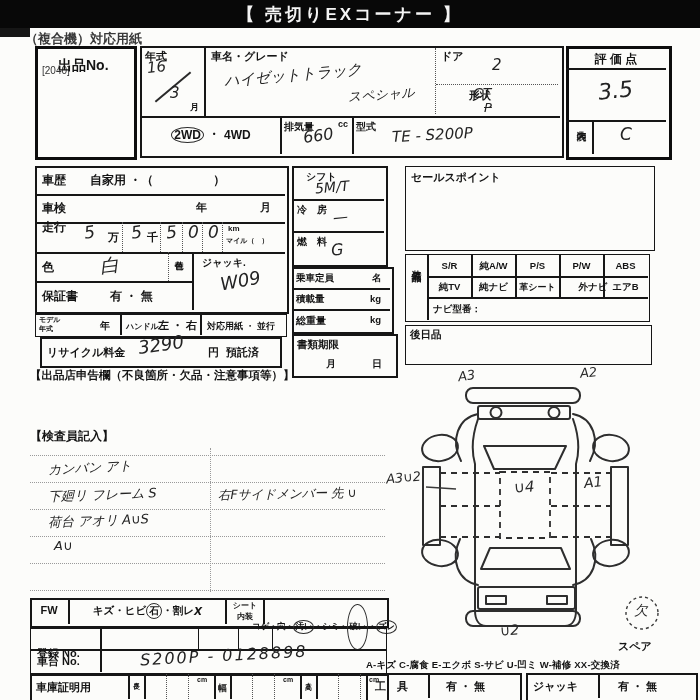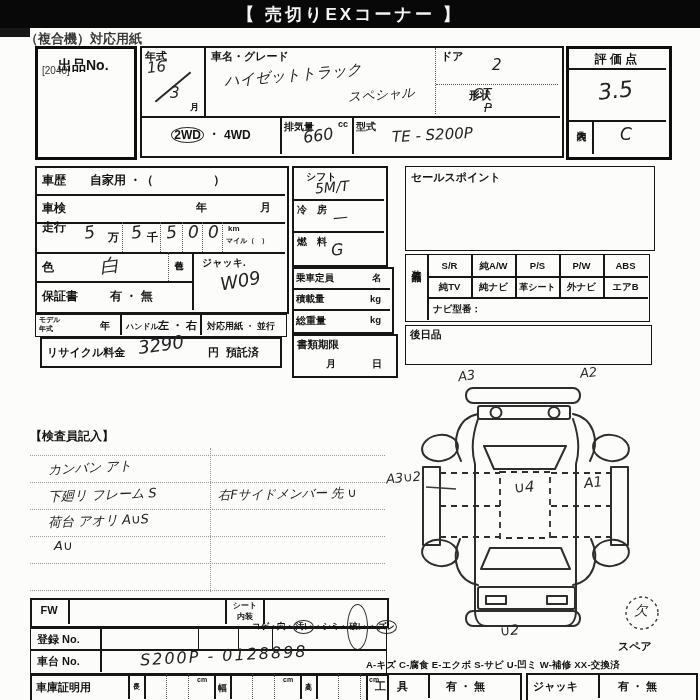--- a/index.html
+++ b/index.html
@@ -159,20 +159,21 @@
   <span class="lbl" style="left:100px;top:319px;font-size:10px;">年</span>
   <span class="lbl" style="left:126px;top:321px;font-size:8px;">ハンドル</span>
   <span class="lbl" style="left:158px;top:318px;font-size:11px;">左 ・ 右</span>
   <span class="lbl" style="left:207px;top:320px;font-size:9px;">対応用紙 ・ 並行</span>
 
   <div class="bx" style="left:40px;top:337px;width:238px;height:27px;"></div>
   <span class="lbl" style="left:47px;top:345px;font-size:11px;">リサイクル料金</span>
   <span class="hw" style="left:138px;top:334px;font-size:18px;transform:rotate(-8deg);">3290</span>
   <span class="lbl" style="left:208px;top:345px;font-size:11px;">円</span>
   <span class="lbl" style="left:226px;top:345px;font-size:11px;">預託済</span>
+  <span class="lbl" style="left:30px;top:368px;font-size:11.5px;">【出品店申告欄（不良箇所・欠品・注意事項等）】</span>
 
   <div class="bx1" style="left:405px;top:166px;width:248px;height:83px;"></div>
   <span class="lbl" style="left:411px;top:170px;">セールスポイント</span>
 
   <div class="bx1" style="left:405px;top:254px;width:243px;height:66px;"></div>
   <div class="ln" style="left:427px;top:254px;width:1.5px;height:66px;"></div>
   <div class="ln" style="left:427px;top:276px;width:221px;height:1.5px;"></div>
   <div class="ln" style="left:427px;top:297px;width:221px;height:1.5px;"></div>
   <div class="ln" style="left:471px;top:254px;width:1.5px;height:43px;"></div>
   <div class="ln" style="left:515px;top:254px;width:1.5px;height:43px;"></div>
@@ -180,21 +181,21 @@
   <div class="ln" style="left:603px;top:254px;width:1.5px;height:43px;"></div>
   <span class="lbl vert" style="left:409px;top:262px;font-size:10px;">装備品</span>
   <span class="cellt" style="left:428px;top:260px;width:43px;font-size:9.5px;">S/R</span>
   <span class="cellt" style="left:472px;top:260px;width:43px;font-size:9.5px;">純A/W</span>
   <span class="cellt" style="left:516px;top:260px;width:43px;font-size:9.5px;">P/S</span>
   <span class="cellt" style="left:560px;top:260px;width:43px;font-size:9.5px;">P/W</span>
   <span class="cellt" style="left:604px;top:260px;width:43px;font-size:9.5px;">ABS</span>
   <span class="cellt" style="left:428px;top:281px;width:43px;font-size:9.5px;">純TV</span>
   <span class="cellt" style="left:472px;top:281px;width:43px;font-size:9.5px;">純ナビ</span>
   <span class="cellt" style="left:516px;top:281px;width:43px;font-size:9px;">革シート</span>
-  <span class="cellt" style="left:560px;top:281px;width:43px;font-size:9.5px;">外ナビ</span>
+  <span class="cellt" style="left:560px;top:281px;width:66px;font-size:9.5px;">外ナビ</span>
   <span class="cellt" style="left:604px;top:281px;width:43px;font-size:9.5px;">エアB</span>
   <span class="lbl" style="left:433px;top:303px;font-size:9.5px;">ナビ型番：</span>
 
   <div class="bx1" style="left:405px;top:325px;width:245px;height:38px;"></div>
   <span class="lbl" style="left:410px;top:328px;font-size:10.5px;">後日品</span>
 
   <span class="lbl" style="left:30px;top:428px;font-size:12px;">【検査員記入】</span>
   <div class="dotline" style="left:30px;top:455px;width:355px;"></div>
   <div class="dotline" style="left:30px;top:482px;width:355px;"></div>
   <div class="dotline" style="left:30px;top:509px;width:355px;"></div>
@@ -251,37 +252,43 @@
   <span class="mark" style="left:584px;top:474px;font-size:14px;transform:rotate(-6deg);">A1</span>
   <span class="mark" style="left:500px;top:622px;font-size:14px;transform:rotate(-4deg);">∪2</span>
   <span class="mark" style="left:634px;top:602px;font-size:14px;">欠</span>
   <span class="lbl" style="left:618px;top:639px;font-size:11px;">スペア</span>
 
   <div class="bx" style="left:30px;top:598px;width:355px;height:26px;"></div>
   <div class="ln" style="left:68px;top:598px;width:2px;height:26px;"></div>
   <div class="ln" style="left:225px;top:598px;width:2px;height:26px;"></div>
   <div class="ln" style="left:263px;top:598px;width:2px;height:26px;"></div>
   <span class="cellt" style="left:30px;top:604px;width:38px;font-size:11px;">FW</span>
+  <div class="abs" style="left:70px;top:603px;width:155px;display:flex;justify-content:center;align-items:center;font-size:10.5px;font-weight:bold;white-space:nowrap;">
+    <span>キズ・ヒビ</span>
+      <span class="circ" style="font-size:10px;">石</span>
+      <span>・割レ</span>
+      <span style="font-family:'DejaVu Sans',sans-serif;font-style:italic;">X</span>
+  </div>
   <span class="cellt" style="left:227px;top:600px;width:36px;font-size:8px;">シート</span>
   <span class="cellt" style="left:227px;top:611px;width:36px;font-size:8px;">内装</span>
   <div class="abs" style="left:265px;top:604px;width:119px;display:flex;justify-content:center;align-items:center;font-size:8.5px;font-weight:bold;letter-spacing:-0.3px;white-space:nowrap;">
     <span>コゲ・穴・</span>
       <span class="circ" style="padding:0 1px;">汚レ</span>
       <span>・シミ・</span>
       <span class="circ" style="padding:16px 1px;">破レ</span>
       <span>・</span>
       <span class="circ" style="padding:0 1px;">ズレ</span>
   </div>
 
   <div class="bx1" style="left:30px;top:628px;width:355px;height:21px;"></div>
   <div class="ln" style="left:100px;top:628px;width:1.5px;height:21px;"></div>
   <div class="ln" style="left:198px;top:628px;width:1px;height:21px;"></div>
   <div class="ln" style="left:238px;top:628px;width:1px;height:21px;"></div>
   <div class="ln" style="left:272px;top:628px;width:1px;height:21px;"></div>
-  <span class="lbl" style="left:37px;top:632px;">登録 No.</span>
+  <span class="lbl" style="left:37px;top:646px;">登録 No.</span>
   <div class="bx1" style="left:30px;top:649px;width:355px;height:23px;"></div>
   <div class="ln" style="left:100px;top:649px;width:1.5px;height:23px;"></div>
   <span class="lbl" style="left:37px;top:654px;">車台 No.</span>
   <span class="hw" style="left:140px;top:646px;font-size:16px;transform:rotate(-3deg);letter-spacing:2px;">S200P - 0128898</span>
 
   <div class="bx" style="left:30px;top:674px;width:355px;height:25px;"></div>
   <div class="ln" style="left:128px;top:674px;width:2px;height:25px;"></div>
   <div class="ln" style="left:144px;top:674px;width:1.5px;height:25px;"></div>
   <div class="dotv" style="left:166px;top:674px;height:25px;"></div>
   <div class="dotv" style="left:188px;top:674px;height:25px;"></div>

